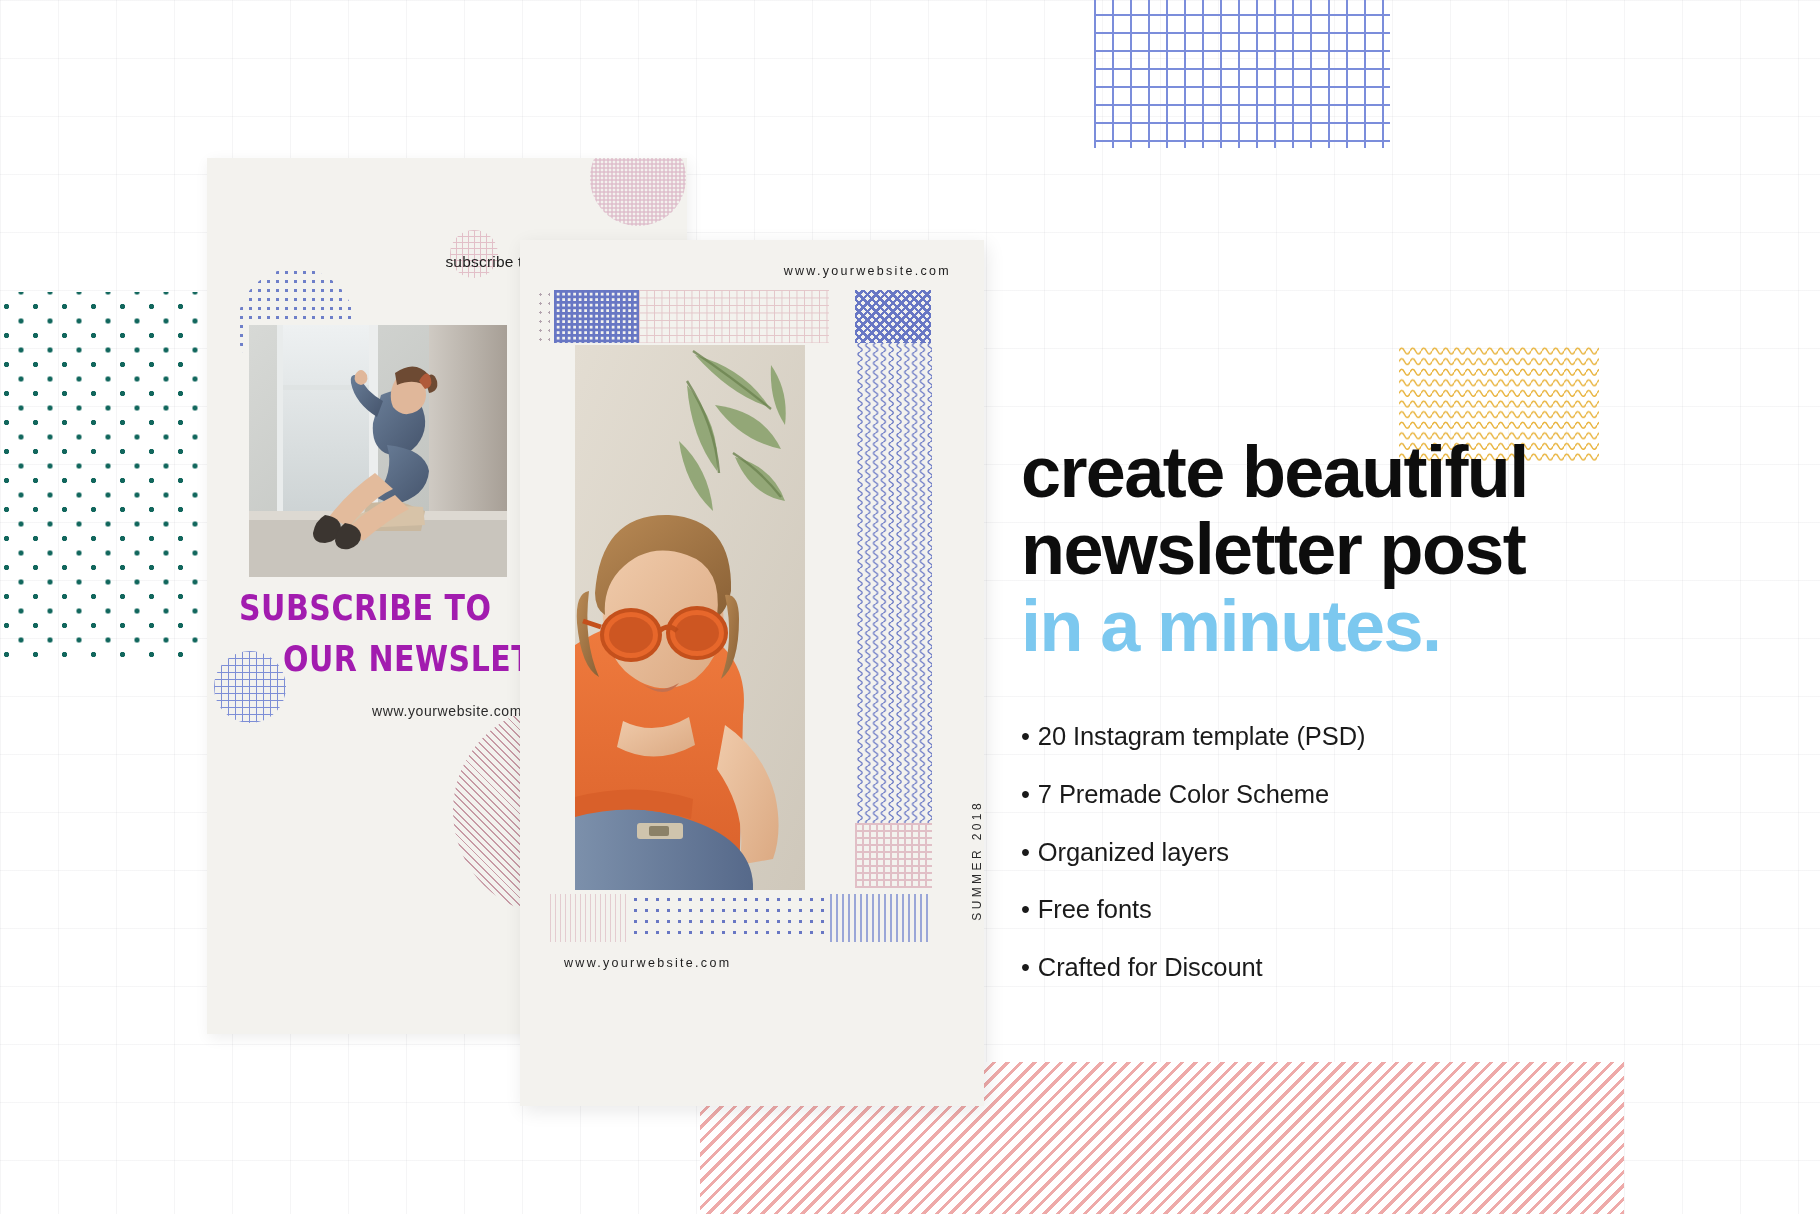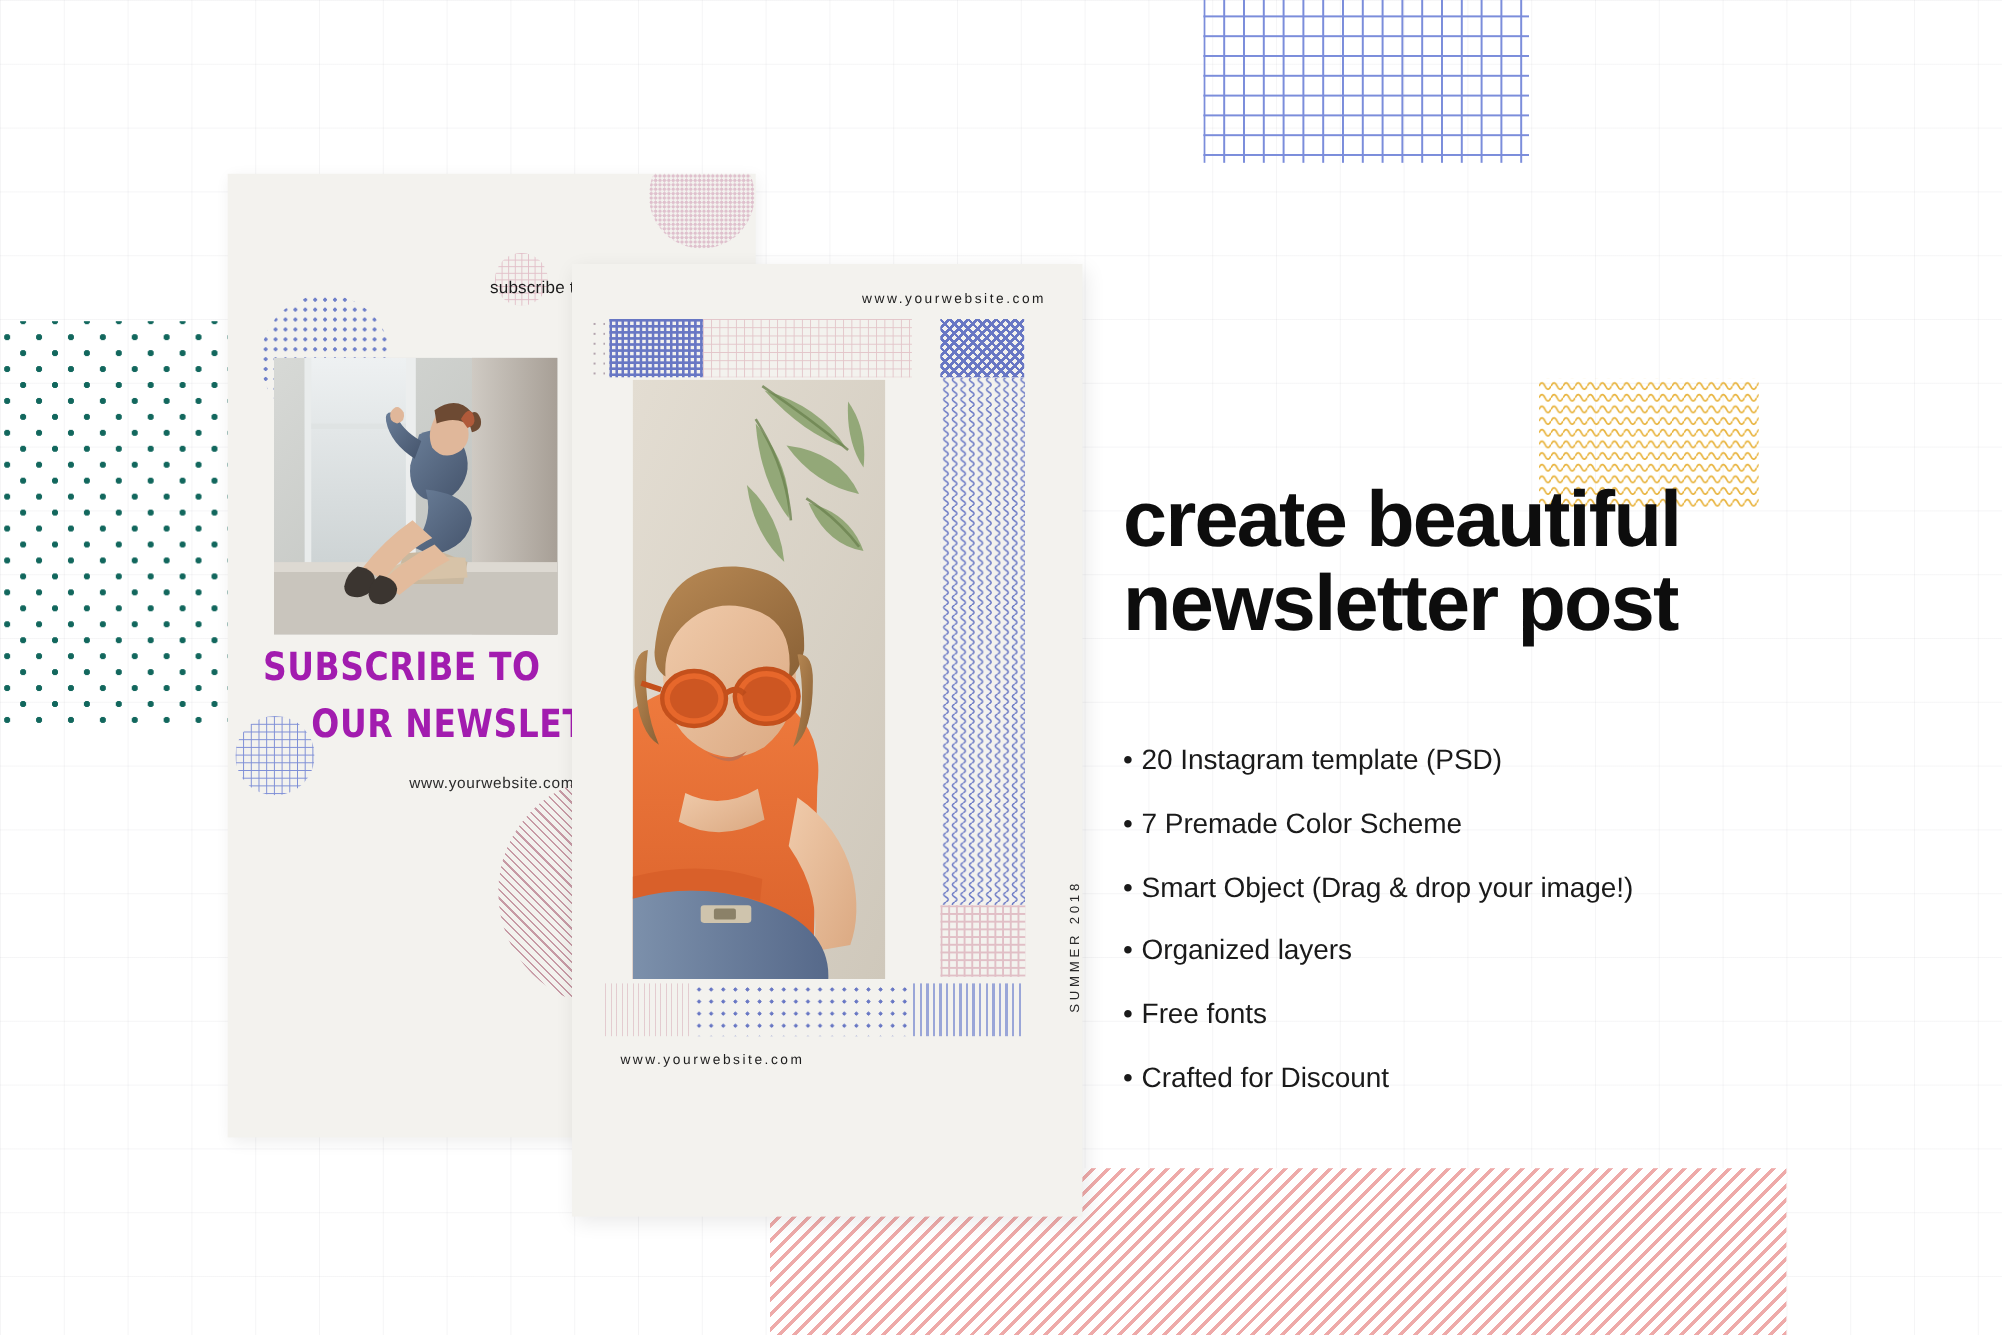--- a/index.html
+++ b/index.html
@@ -236,21 +236,21 @@
     font-family: "Liberation Sans", sans-serif;
     font-weight: 700;
     font-size: 72px;
     line-height: 1.07;
     letter-spacing: -1.6px;
     color: #0d0d0d;
     position: relative; z-index: 3;
   }
   .headline .accent { color: #7cc8ef; }
   .bullets {
-    margin-top: 90px;
+    margin-top: 58px;
     list-style: none;
     position: relative; z-index: 3;
   }
   .bullets li {
     font-size: 25.5px;
     color: #1a1a1a;
     line-height: 1.05;
     margin-bottom: 31px;
     letter-spacing: -.1px;
     white-space: nowrap;
@@ -450,31 +450,29 @@
 
     <div class="c2-url-bot">www.yourwebsite.com</div>
 
     <div class="c2-season">SUMMER 2018</div>
   </div>
 
   <div id="copy">
     <div class="headline">
       <div>create beautiful</div>
       <div>newsletter post</div>
+      <div class="accent">in a minutes.</div>
     </div>
 
     <ul class="bullets">
       <li>
         <span class="dot">•</span><span>20 Instagram template (PSD)</span>
       </li>
       <li>
         <span class="dot">•</span><span>7 Premade Color Scheme</span>
-      </li>
-      <li>
-        <span class="dot">•</span><span>Smart Object (Drag &amp; drop your image!)</span>
       </li>
       <li>
         <span class="dot">•</span><span>Organized layers</span>
       </li>
       <li>
         <span class="dot">•</span><span>Free fonts</span>
       </li>
       <li>
         <span class="dot">•</span><span>Crafted for Discount</span>
       </li>

